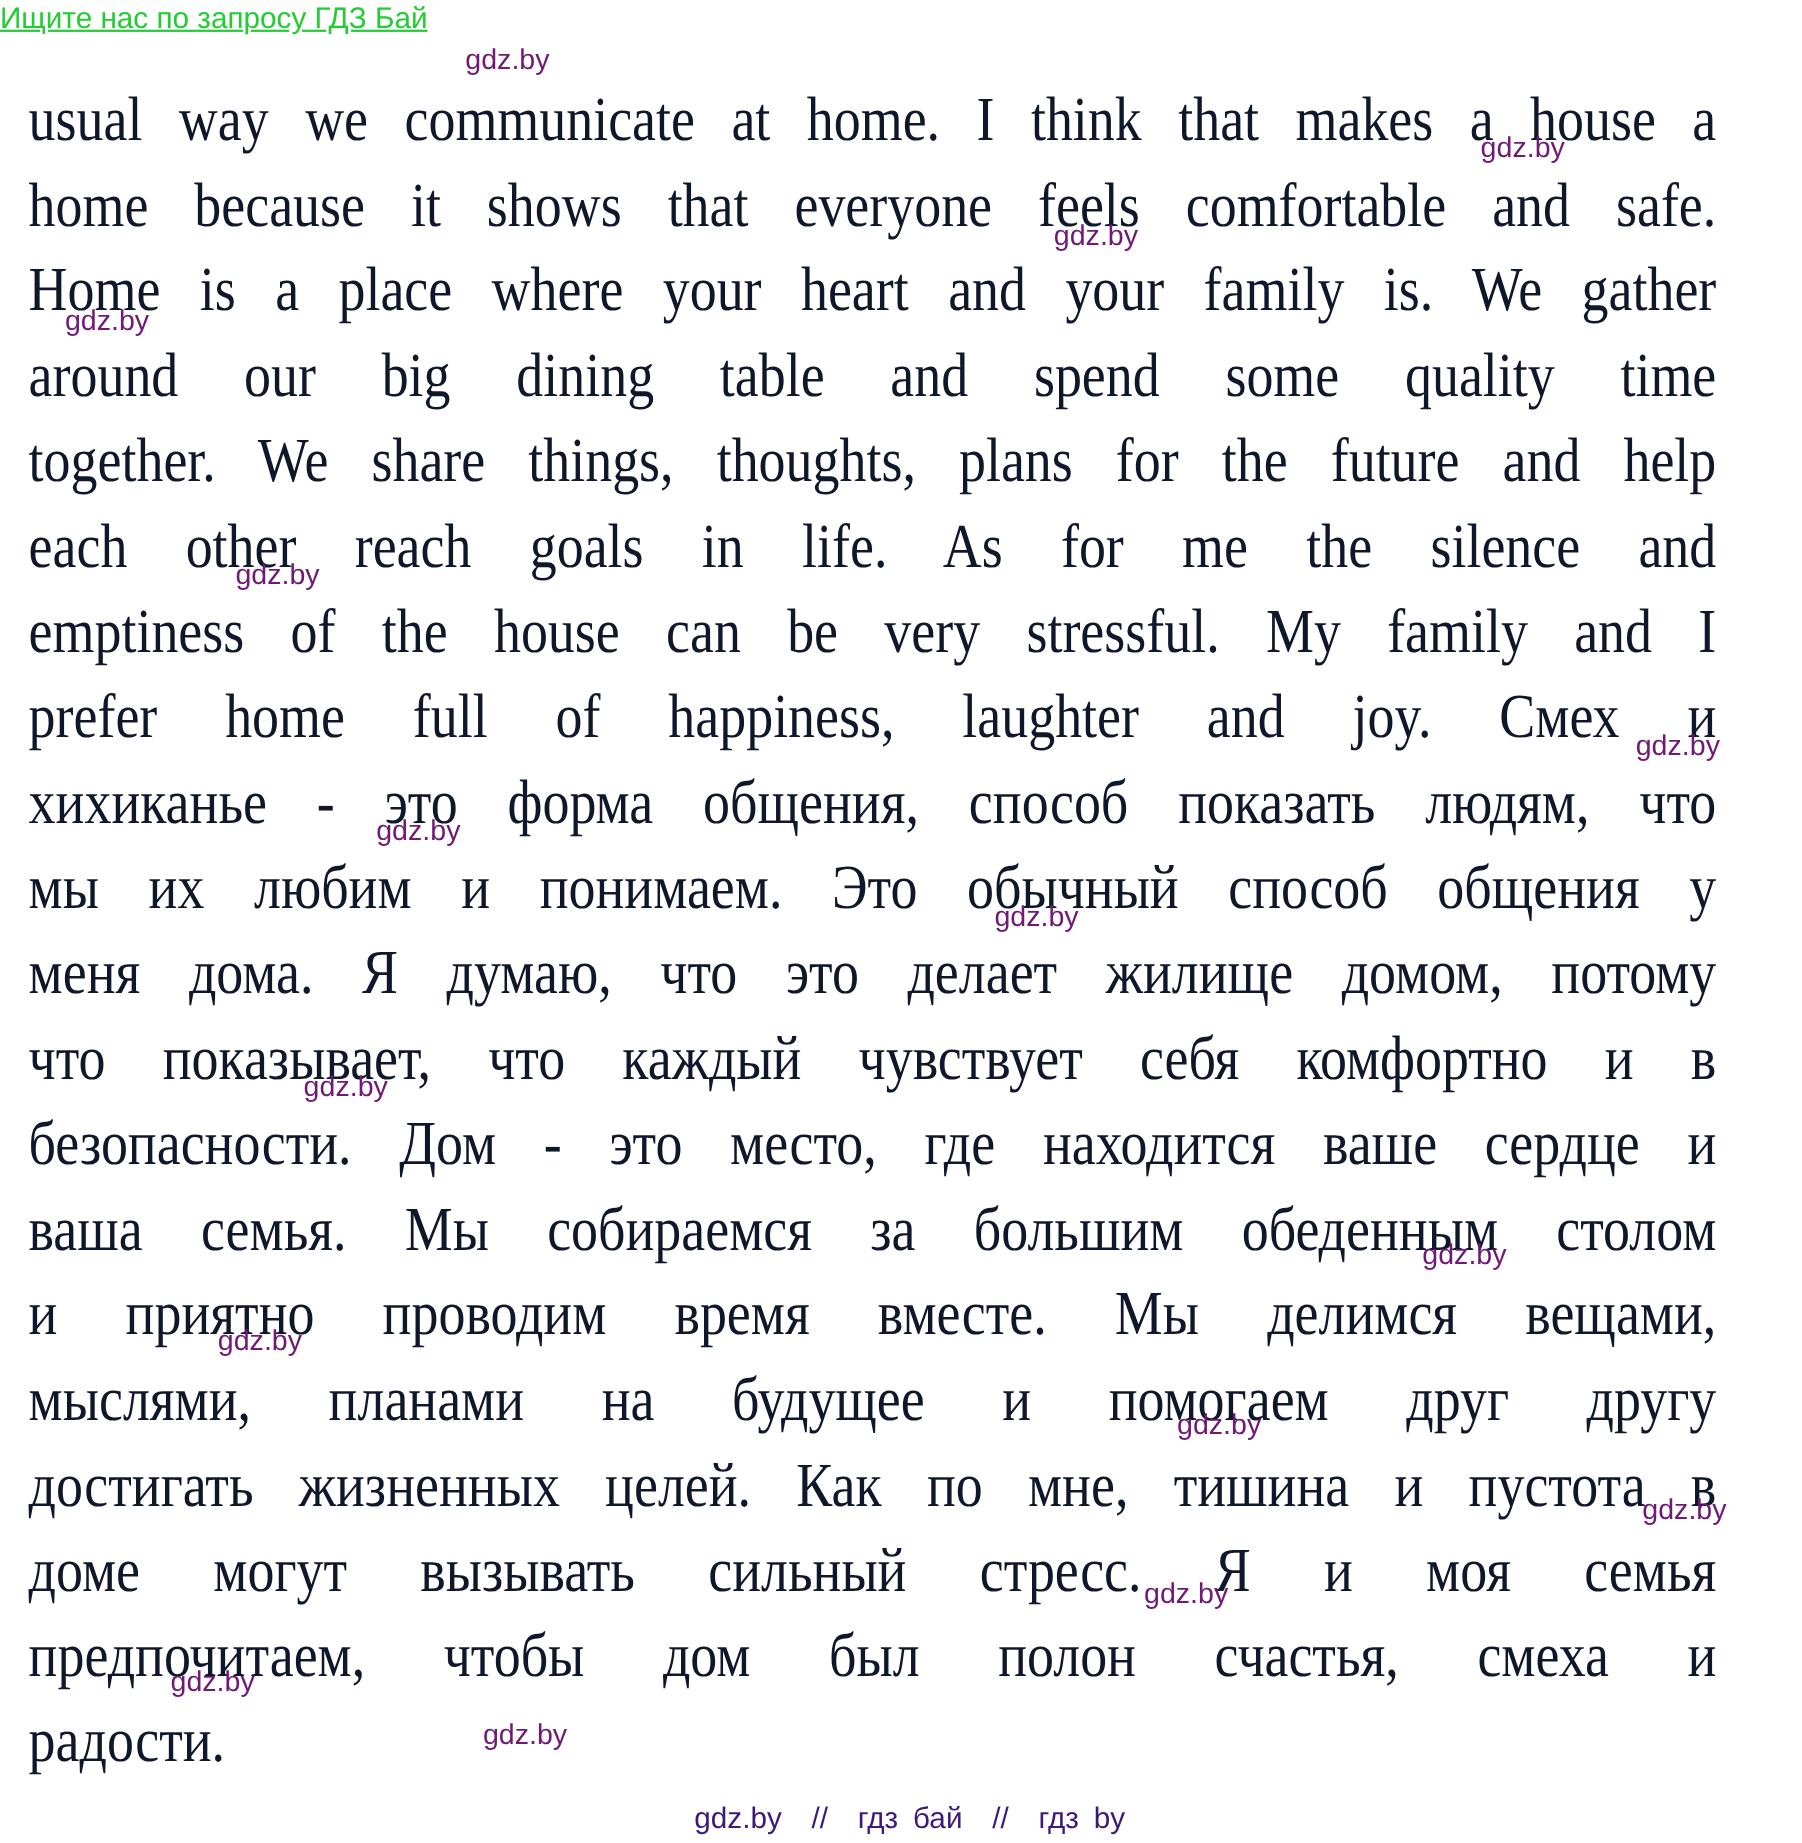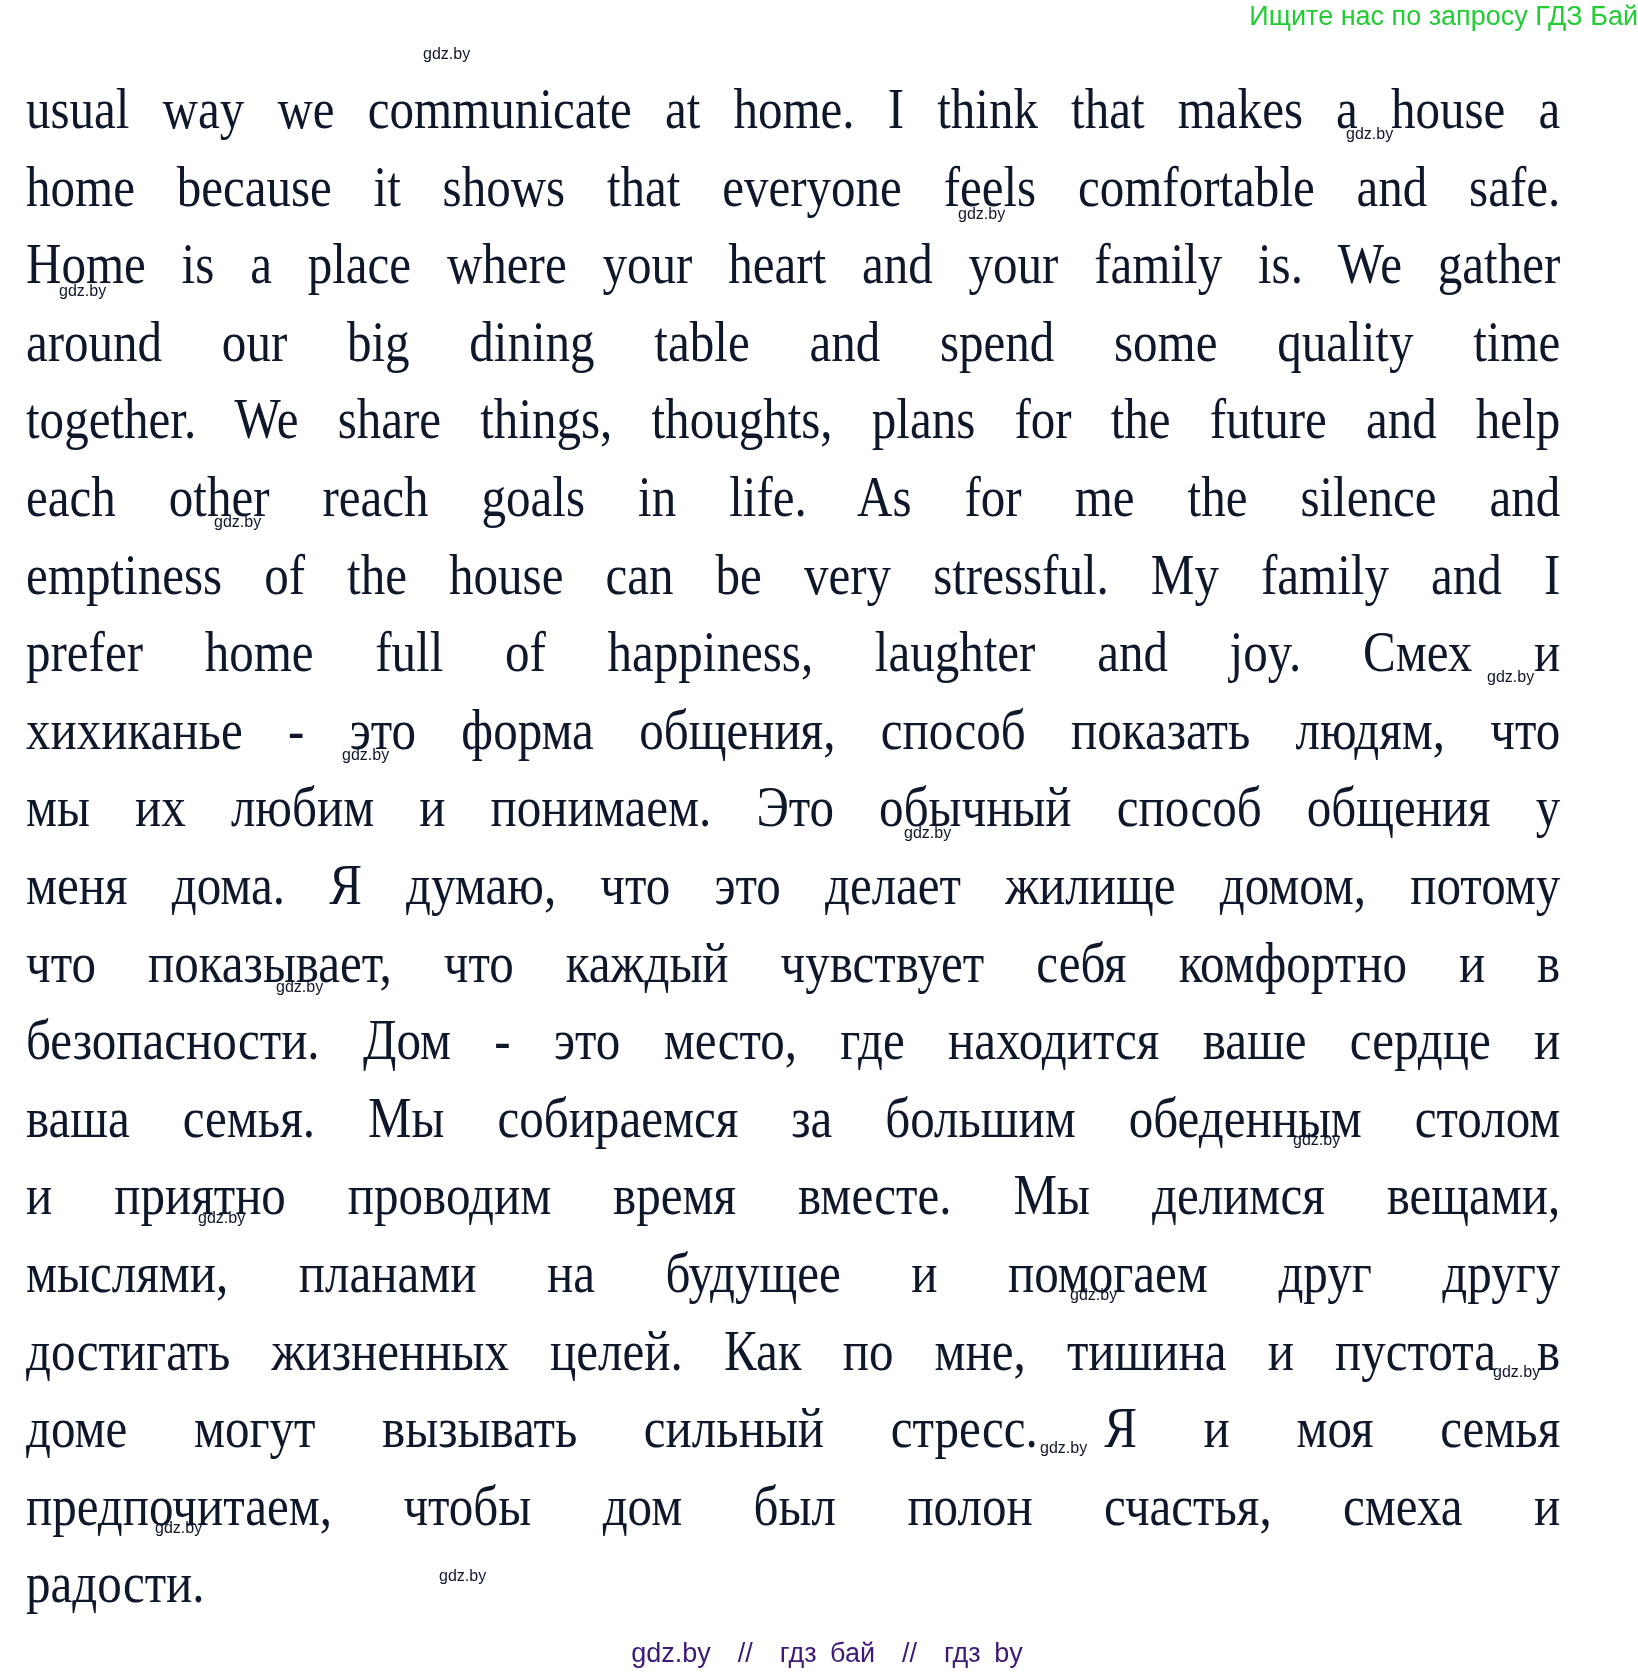--- a/index.html
+++ b/index.html
@@ -1,34 +1,34 @@
 <!DOCTYPE html>
 <html><head>
 <meta charset="utf-8">
 <style>
   html, body { margin: 0; padding: 0; background: #ffffff; }
   body { width: 1638px; height: 1675px; position: relative; overflow: hidden; }
   .top-banner {
     position: absolute; left: 0; right: 0; top: 0; height: 34px;
-    text-align: right; color: #22cc33;
-    font-family: "Liberation Sans", sans-serif; font-size: 27px; line-height: 32px;
+    text-align: left; color: #22cc33;
+    font-family: "Liberation Sans", sans-serif; font-size: 27px; line-height: 32px; text-decoration: underline;
   }
   .page-body {
     position: absolute; left: 26px; width: 1534px; top: 70px;
     font-family: "Liberation Serif", serif; font-size: 57px; color: #0f172a;
   }
   .line {
     height: 77.6px; line-height: 77.6px; white-space: nowrap;
     text-align: justify; text-align-last: justify;
     transform: scaleX(0.86); transform-origin: left center; width: 116.3%;
   }
   .line.last { text-align-last: left; }
   .wm {
     position: absolute; font-family: "Liberation Sans", sans-serif;
-    font-size: 16px; color: #0f172a; line-height: 28px; white-space: nowrap;
+    font-size: 26px; color: #701a75; line-height: 28px; white-space: nowrap;
   }
   .footer {
     position: absolute; left: 0; right: 0; top: 1638px; text-align: center;
     font-family: "Liberation Sans", sans-serif; font-size: 27px; color: #3d1a78;
     word-spacing: 6px;
     padding-left: 16px;
   }
 </style>
 </head>
 <body>

